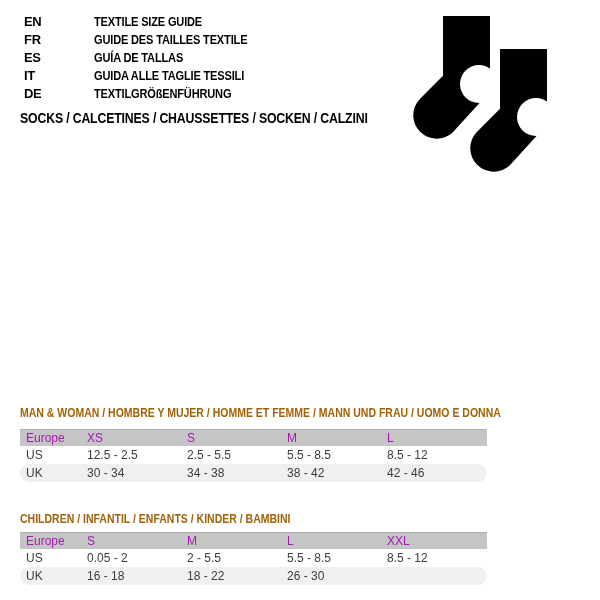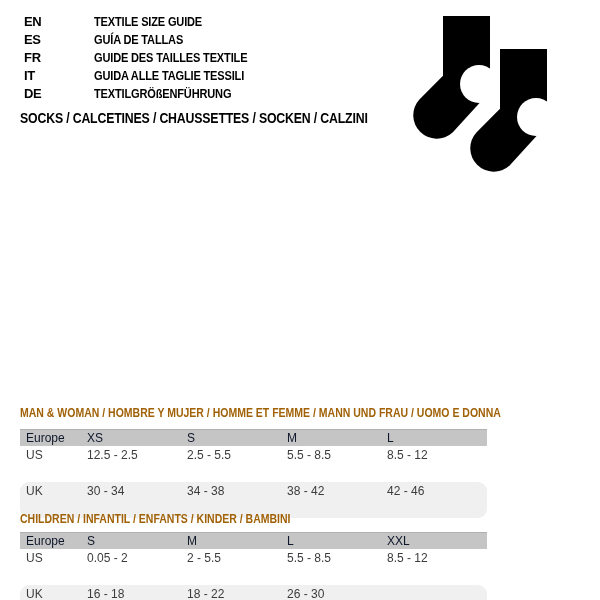--- a/index.html
+++ b/index.html
@@ -34,45 +34,45 @@
   
   .table-title {
     position: absolute; left: 20px;
     font-size: 12.5px; font-weight: bold; line-height: 15px;
     color: #a16207;
   }
   .size-table {
     position: absolute; left: 20px; width: 467px;
     font-size: 12px; color: #3c3c3c;
   }
-  .trow { display: flex; height: 36px; line-height: 18px; background: #ffffff; }
+  .trow { display: flex; height: 18px; line-height: 18px; background: #ffffff; }
   .trow.thead {
-    background: #c5c5c5; color: #0f172a;
+    background: #c5c5c5; color: #a21caf;
     border-top: 1px solid #b0b0b0;
     height: 17px; line-height: 16px; box-sizing: border-box;
   }
   .trow.alt { background: #f0f0f0; border-radius: 9px; }
   .tcell { flex: 0 0 100px; text-align: left; }
   .tcell.label { flex: 0 0 67px; text-align: left; padding-left: 6px; box-sizing: border-box; }
 </style>
 </head>
 <body>
 
 <div class="lang-block">
   <div class="lang-row">
     <span class="lang-code">EN</span>
     <span class="lang-label cond">TEXTILE SIZE GUIDE</span>
   </div>
   <div class="lang-row">
+    <span class="lang-code">FR</span>
+    <span class="lang-label cond">GUIDE DES TAILLES TEXTILE</span>
+  </div>
+  <div class="lang-row">
     <span class="lang-code">ES</span>
     <span class="lang-label cond">GUÍA DE TALLAS</span>
-  </div>
-  <div class="lang-row">
-    <span class="lang-code">FR</span>
-    <span class="lang-label cond">GUIDE DES TAILLES TEXTILE</span>
   </div>
   <div class="lang-row">
     <span class="lang-code">IT</span>
     <span class="lang-label cond">GUIDA ALLE TAGLIE TESSILI</span>
   </div>
   <div class="lang-row">
     <span class="lang-code">DE</span>
     <span class="lang-label cond">TEXTILGRÖßENFÜHRUNG</span>
   </div>
 </div>

